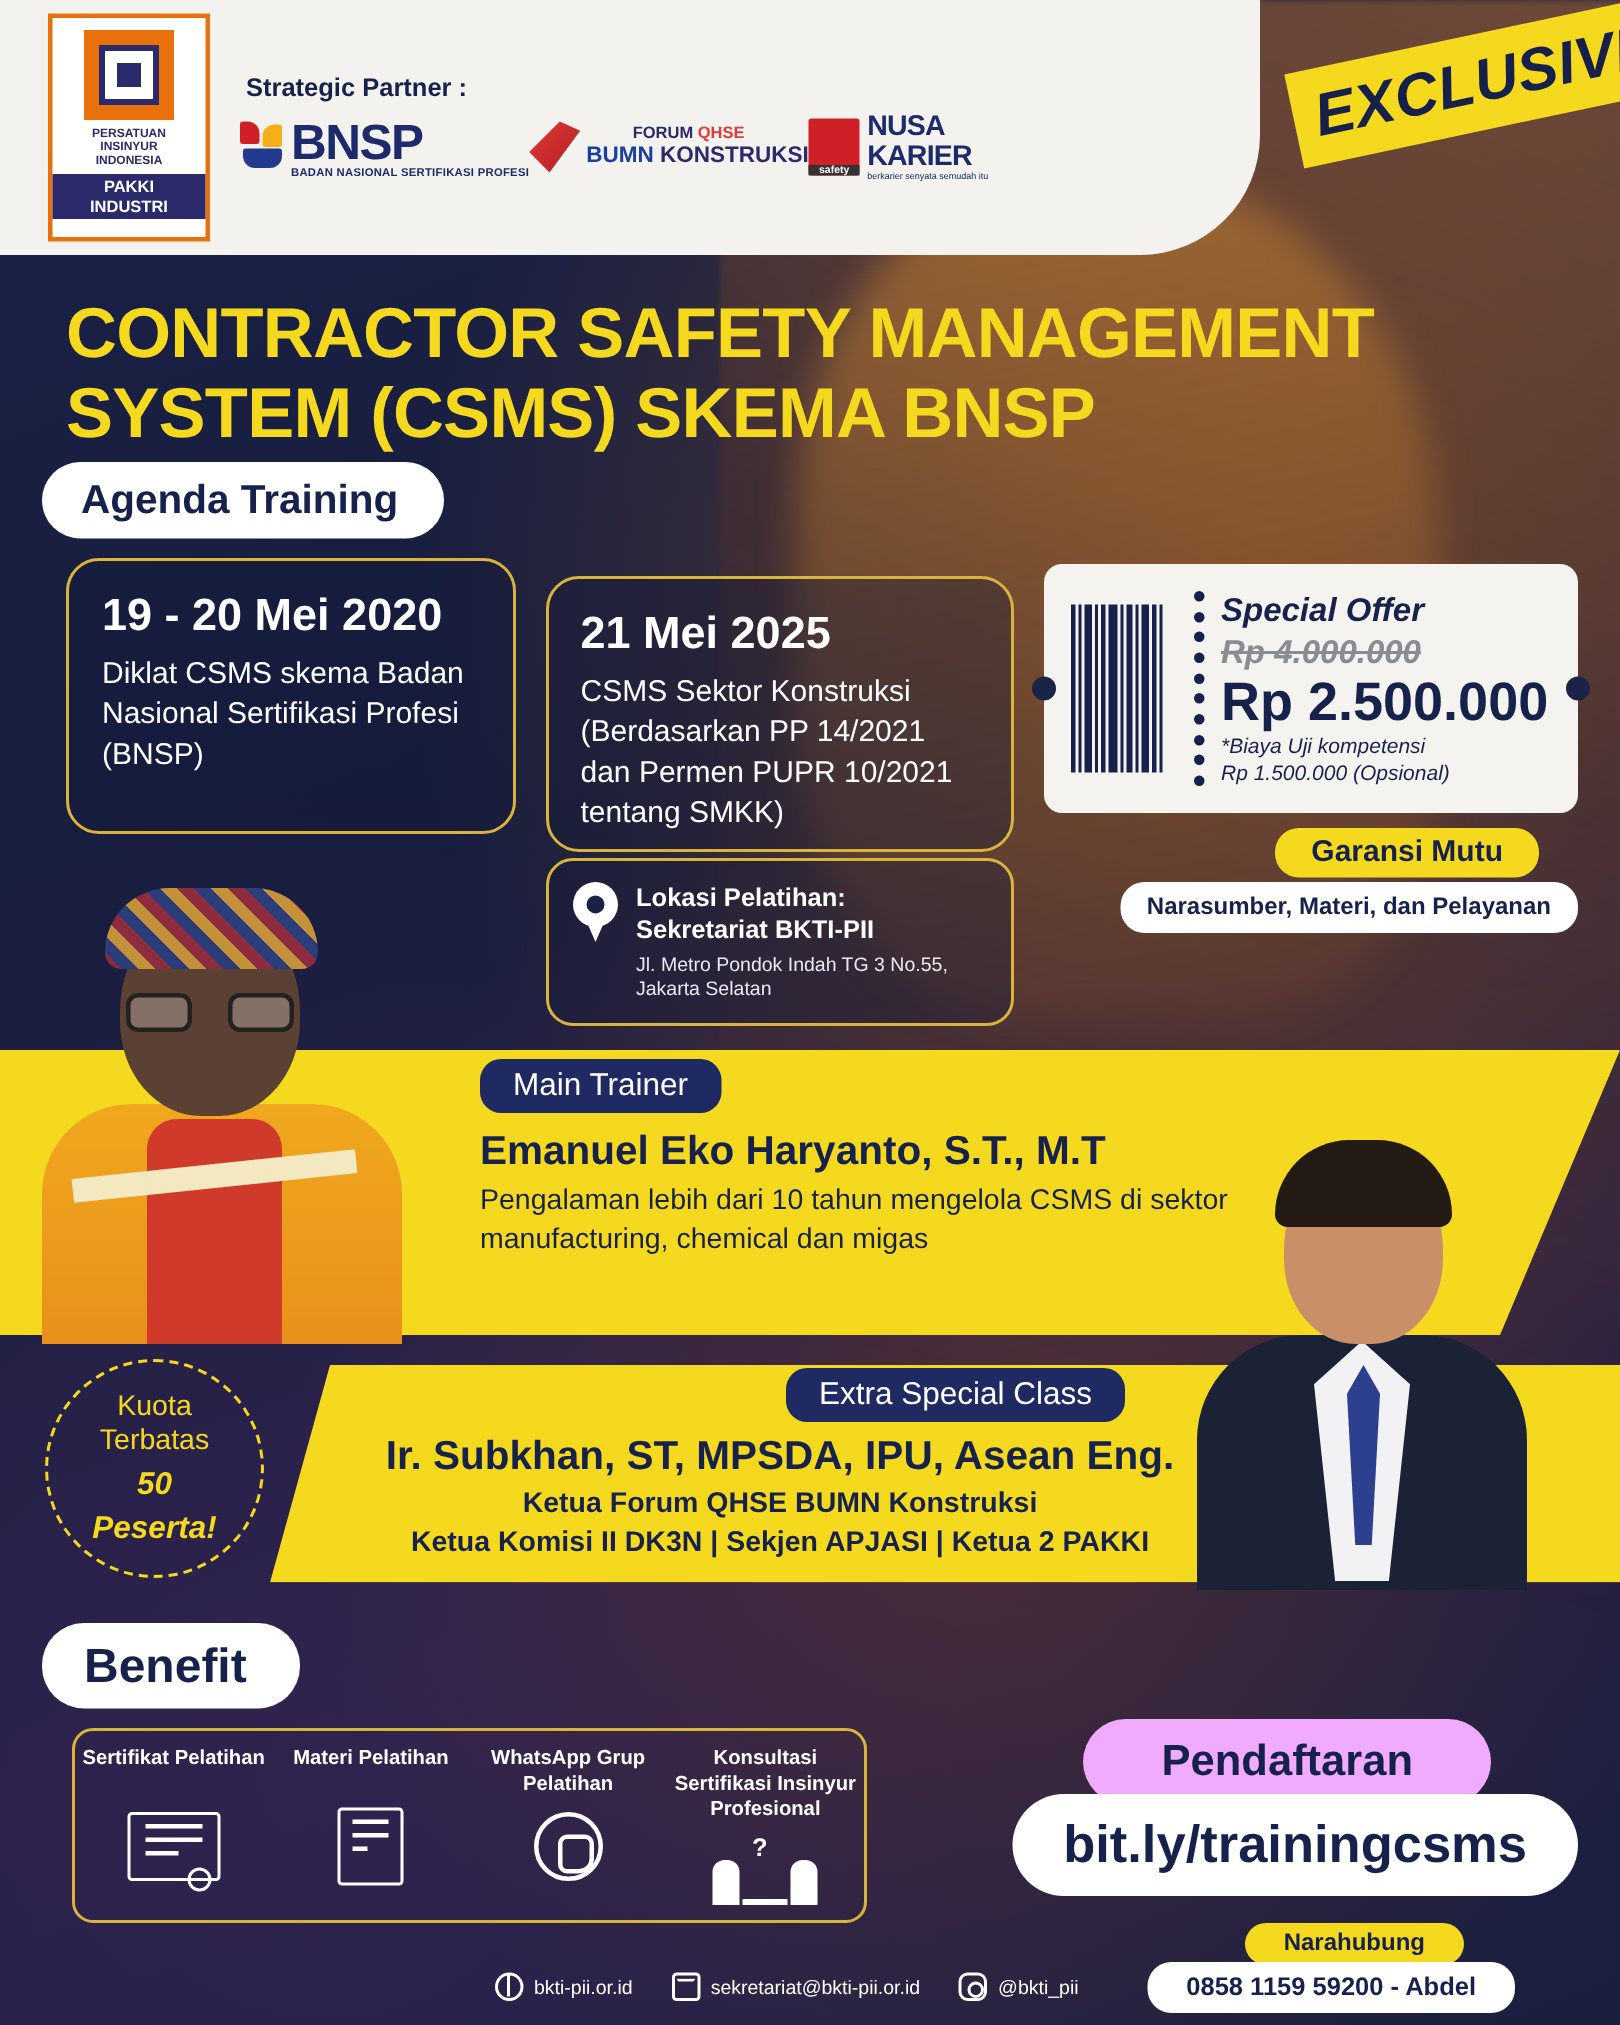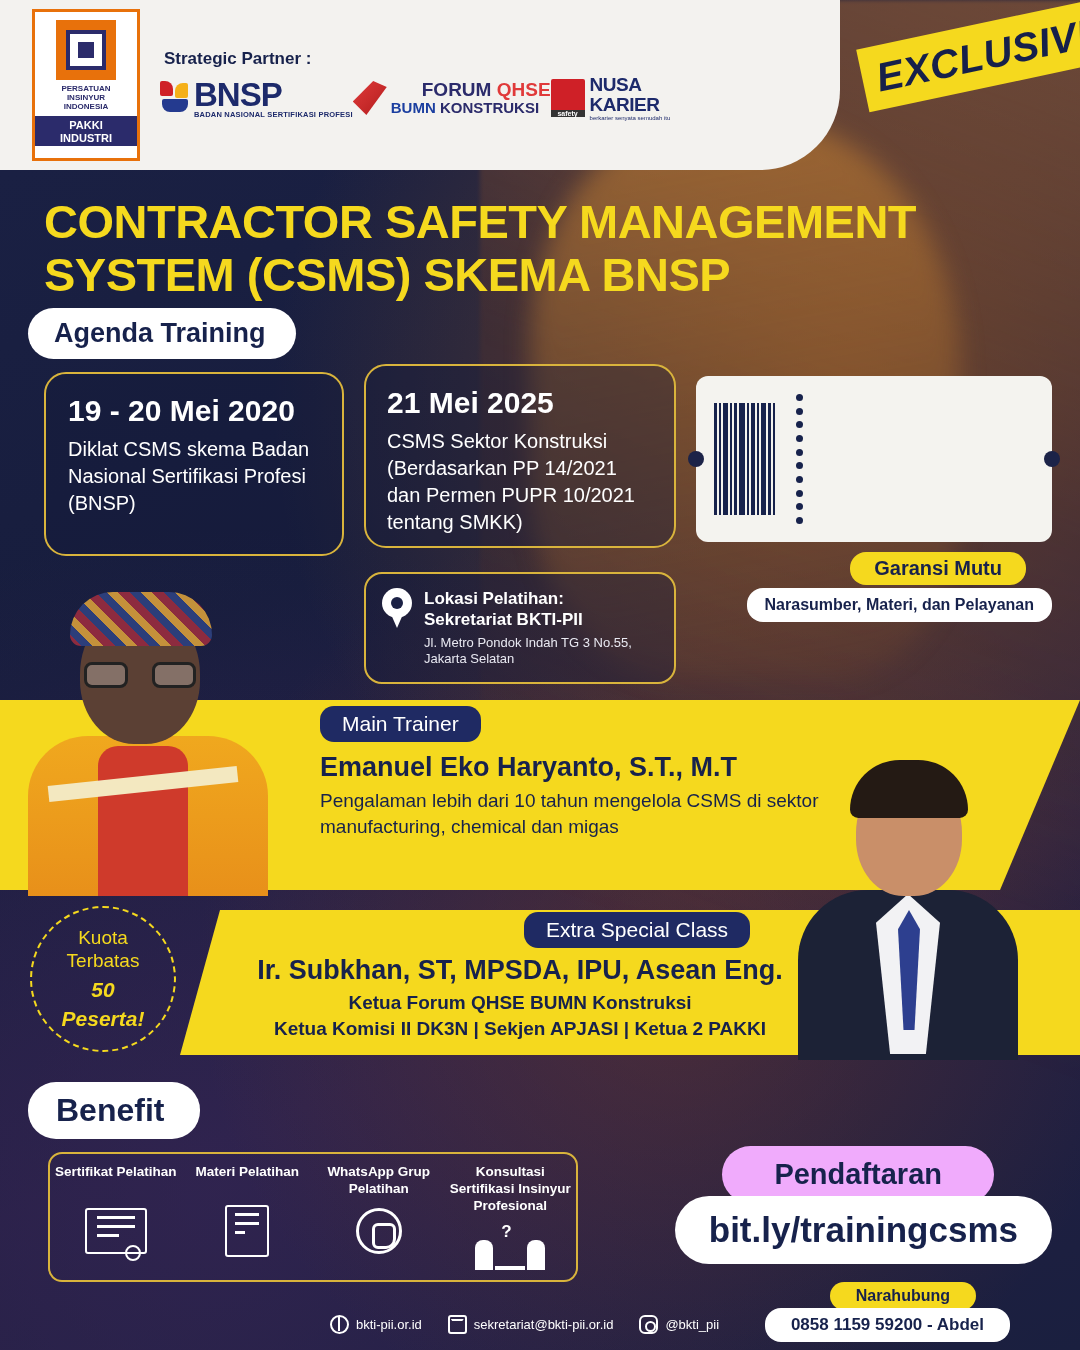--- a/index.html
+++ b/index.html
@@ -75,21 +75,21 @@
   .bnsp-text { line-height: 1; }
   .bnsp-text .big { font-size: 33px; font-weight: bold; color: #1d2a6b; letter-spacing: -1px; }
   .bnsp-text .small { font-size: 7.5px; font-weight: bold; color: #1d2a6b; letter-spacing: .2px; }
 
   .fqhse { line-height: 1.05; display: flex; align-items: center; }
   .fqhse .swoosh {
     width: 34px; height: 34px; margin-right: 4px;
     background: linear-gradient(135deg, #e03a3a 0%, #b21d1d 100%);
     clip-path: polygon(0 60%, 60% 0, 100% 18%, 40% 100%);
   }
-  .fqhse .l1 { font-size: 19px; font-weight: bold; color: #2b2b6b; padding-left: 31px; }
+  .fqhse .l1 { font-size: 11px; font-weight: bold; color: #2b2b6b; padding-left: 31px; }
   .fqhse .l1 b { color: #e03a3a; }
   .fqhse .l2 { font-size: 15px; font-weight: bold; color: #2b2b6b; }
   .fqhse .l2 span { color: #1b3fa0; }
 
   .nusa { display: flex; align-items: center; }
   .nusa-mark { width: 34px; height: 38px; background: #cf2027; margin-right: 5px;
     display: flex; align-items: flex-end; justify-content: center; border-radius: 2px; }
   .nusa-mark span { font-size: 7px; color: #fff; font-weight: bold; background:#333; width: 100%; text-align:center;}
   .nusa-text { line-height: 1.05; }
   .nusa-text .n1 { font-size: 19px; font-weight: bold; color: #1d2a6b; letter-spacing: -.5px;}
@@ -123,21 +123,21 @@
   
   .card {
     position: absolute; z-index: 4;
     border: 2px solid #d9b43c; border-radius: 22px;
     padding: 20px 22px;
     background: rgba(20,26,56,0.35);
   }
   .card .date { font-size: 30px; font-weight: bold; color: #fff; margin-bottom: 8px; }
   .card .desc { font-size: 20px; color: #fff; line-height: 1.35; }
   #card1 { left: 44px; top: 372px; width: 300px; height: 184px; }
-  #card2 { left: 364px; top: 364px; width: 312px; height: 184px; padding-left: 21px; }
+  #card2 { left: 364px; top: 384px; width: 312px; height: 184px; padding-left: 21px; }
 
   .loc-card {
     position: absolute; left: 364px; top: 572px; width: 312px;
     z-index: 4; border: 2px solid #d9b43c; border-radius: 18px;
     padding: 14px 16px; display: flex; gap: 12px; align-items: flex-start;
     background: rgba(20,26,56,0.35);
   }
   .pin { width: 30px; height: 40px; flex: none; position: relative; }
   .pin .head { width: 30px; height: 30px; border-radius: 50%; background: #fff; }
   .pin .hole { position: absolute; left: 9px; top: 9px; width: 12px; height: 12px; border-radius: 50%; background: #1b2145; }
@@ -432,20 +432,29 @@
       <i></i>
       <i></i>
       <i></i>
       <i></i>
       <i></i>
       <i></i>
       <i></i>
       <i></i>
       <i></i>
   </div>
+  <div class="ticket-body">
+    <div class="special-offer">Special Offer</div>
+    <div class="old-price">Rp 4.000.000</div>
+    <div class="new-price">Rp 2.500.000</div>
+    <div class="fineprint">
+      <div>*Biaya Uji kompetensi</div>
+      <div>Rp 1.500.000 (Opsional)</div>
+    </div>
+  </div>
 </div>
 
 <div class="pill-badge">Garansi Mutu</div>
 <div class="pill-badge2">Narasumber, Materi, dan Pelayanan</div>
 
 <div class="trainer-band"></div>
 <div class="trainer-photo">
   <div class="tp-body"></div>
     <div class="tp-inner"></div>
     <div class="tp-strap"></div>

